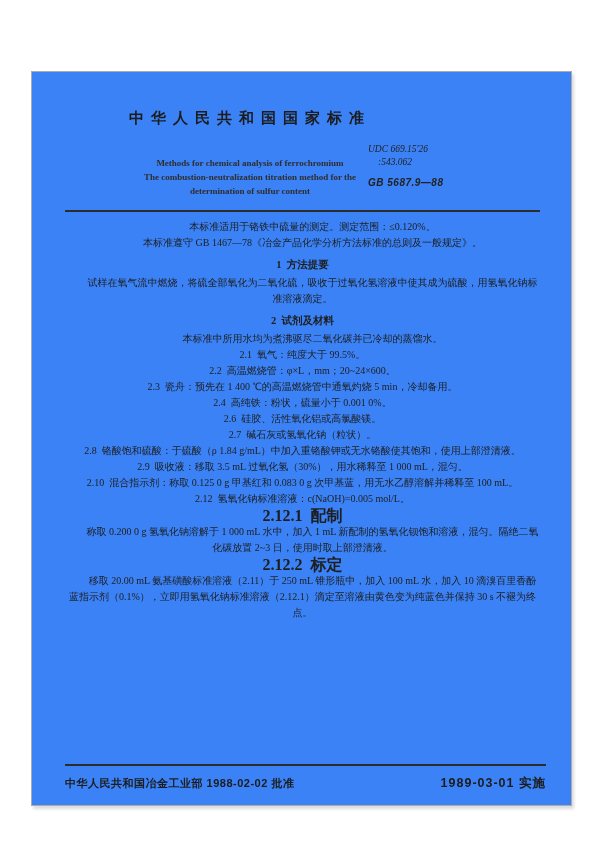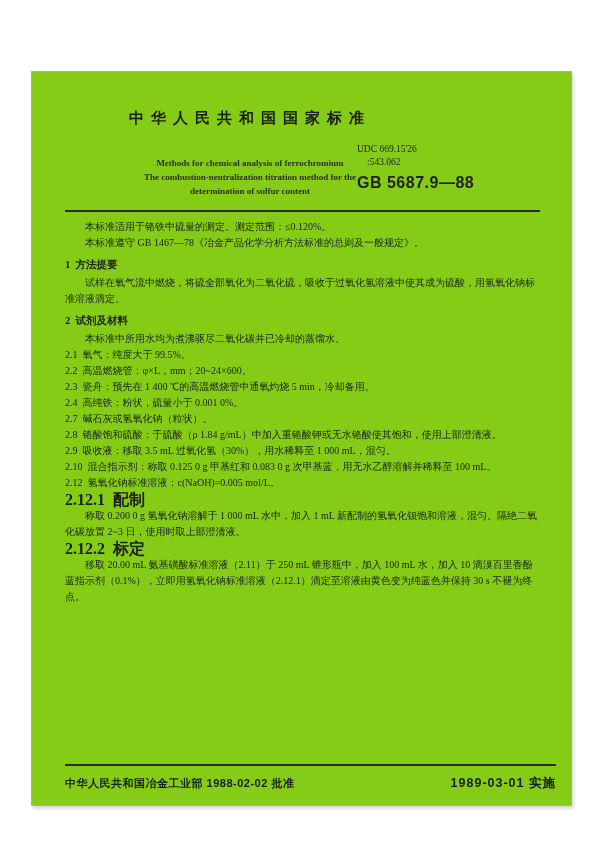--- a/index.html
+++ b/index.html
@@ -8,21 +8,21 @@
     position:relative;
     background:#ffffff;
     font-family:"Liberation Sans", sans-serif;
     color:#1c1c1c;
     overflow:hidden;
   }
   .page {
     position:absolute;
     left:31px; top:71px;
     width:541px; height:735px;
-    background:#84cc16;
+    background:#3b82f6;
     border:1px solid #ababab;
     box-shadow:2px 3px 3px rgba(0,0,0,0.14);
     padding:36px 31px 0 33px;
     overflow:hidden;
   }
   .header { position:relative; }
   .header-inner { padding-right:105px; text-align:center; }
   .std-label {
     font-size:15px; font-weight:bold;
     letter-spacing:7px; line-height:20px;
@@ -33,55 +33,57 @@
     font-weight:bold; font-size:15.5px;
     line-height:21px; letter-spacing:5px;
   }
   .en-title {
     margin-top:28px;
     font-size:9px; font-weight:bold; line-height:14px;
     color:#2e2e2e;
     font-family:"Liberation Serif", serif;
   }
   .codes {
-    position:absolute; left:292px; top:35px;
+    position:absolute; left:303px; top:35px;
     font-size:9.5px; line-height:13px;
     font-family:"Liberation Serif", serif;
     color:#222;
+    font-style:italic;
   }
   .udc-indent { padding-left:10px; }
   .gb-number {
     margin-top:7px;
-    font-size:16px; font-weight:bold; letter-spacing:0.5px;
+    font-size:10px; font-weight:bold; letter-spacing:0.5px;
     font-family:"Liberation Sans", sans-serif;
   }
   .rule { border-top:2px solid #2c2c2c; height:0; }
   .rule-top { margin-top:12px; }
   .doc-body {
     margin-top:7px;
     font-family:"Liberation Serif", serif;
     font-size:10px; line-height:16px;
     color:#1e1e1e;
+    text-align:center;
   }
   .para { white-space:pre-wrap; }
   .indent { text-indent:2em; }
   .sec-head {
     font-weight:bold;
     font-family:Liberation Serif, serif;
     font-size:10.5px; line-height:16px;
     margin-top:6px; margin-bottom:2px;
     white-space:pre-wrap;
   }
   .sub-head {
     font-weight:bold;
     font-size:16px; line-height:16px;
     margin-top:1px;
     white-space:pre-wrap;
   }
-  .footer { position:absolute; left:33px; right:15px; top:692px; }
+  .footer { position:absolute; left:33px; right:25px; top:692px; }
   .footer-row {
     display:flex; justify-content:space-between; align-items:baseline;
     margin-top:9px;
   }
   .approval { font-weight:bold; font-size:11px; letter-spacing:0.5px; }
   .implementation { font-weight:bold; font-size:12.5px; letter-spacing:1px; }
 </style>
 </head>
 <body>
 
@@ -112,20 +114,21 @@
     <p class="sec-head">1  方法提要</p>
     <p class="para indent">试样在氧气流中燃烧，将硫全部氧化为二氧化硫，吸收于过氧化氢溶液中使其成为硫酸，用氢氧化钠标准溶液滴定。</p>
 
     <p class="sec-head">2  试剂及材料</p>
     <p class="para indent">本标准中所用水均为煮沸驱尽二氧化碳并已冷却的蒸馏水。</p>
 
     <p class="para item">2.1  氧气：纯度大于 99.5%。</p>
     <p class="para item">2.2  高温燃烧管：φ×L，mm；20~24×600。</p>
     <p class="para item">2.3  瓷舟：预先在 1 400 ℃的高温燃烧管中通氧灼烧 5 min，冷却备用。</p>
     <p class="para item">2.4  高纯铁：粉状，硫量小于 0.001 0%。</p>
+    <p class="para item">2.6  硅胶、活性氧化铝或高氯酸镁。</p>
     <p class="para item">2.7  碱石灰或氢氧化钠（粒状）。</p>
     <p class="para item">2.8  铬酸饱和硫酸：于硫酸（ρ 1.84 g/mL）中加入重铬酸钾或无水铬酸使其饱和，使用上部澄清液。</p>
     <p class="para item">2.9  吸收液：移取 3.5 mL 过氧化氢（30%），用水稀释至 1 000 mL，混匀。</p>
     <p class="para item">2.10  混合指示剂：称取 0.125 0 g 甲基红和 0.083 0 g 次甲基蓝，用无水乙醇溶解并稀释至 100 mL。</p>
     <p class="para item">2.12  氢氧化钠标准溶液：c(NaOH)=0.005 mol/L。</p>
 
     <p class="sub-head">2.12.1  配制</p>
     <p class="para indent">称取 0.200 0 g 氢氧化钠溶解于 1 000 mL 水中，加入 1 mL 新配制的氢氧化钡饱和溶液，混匀。隔绝二氧化碳放置 2~3 日，使用时取上部澄清液。</p>
     <p class="sub-head">2.12.2  标定</p>
     <p class="para indent">移取 20.00 mL 氨基磺酸标准溶液（2.11）于 250 mL 锥形瓶中，加入 100 mL 水，加入 10 滴溴百里香酚蓝指示剂（0.1%），立即用氢氧化钠标准溶液（2.12.1）滴定至溶液由黄色变为纯蓝色并保持 30 s 不褪为终点。</p>

